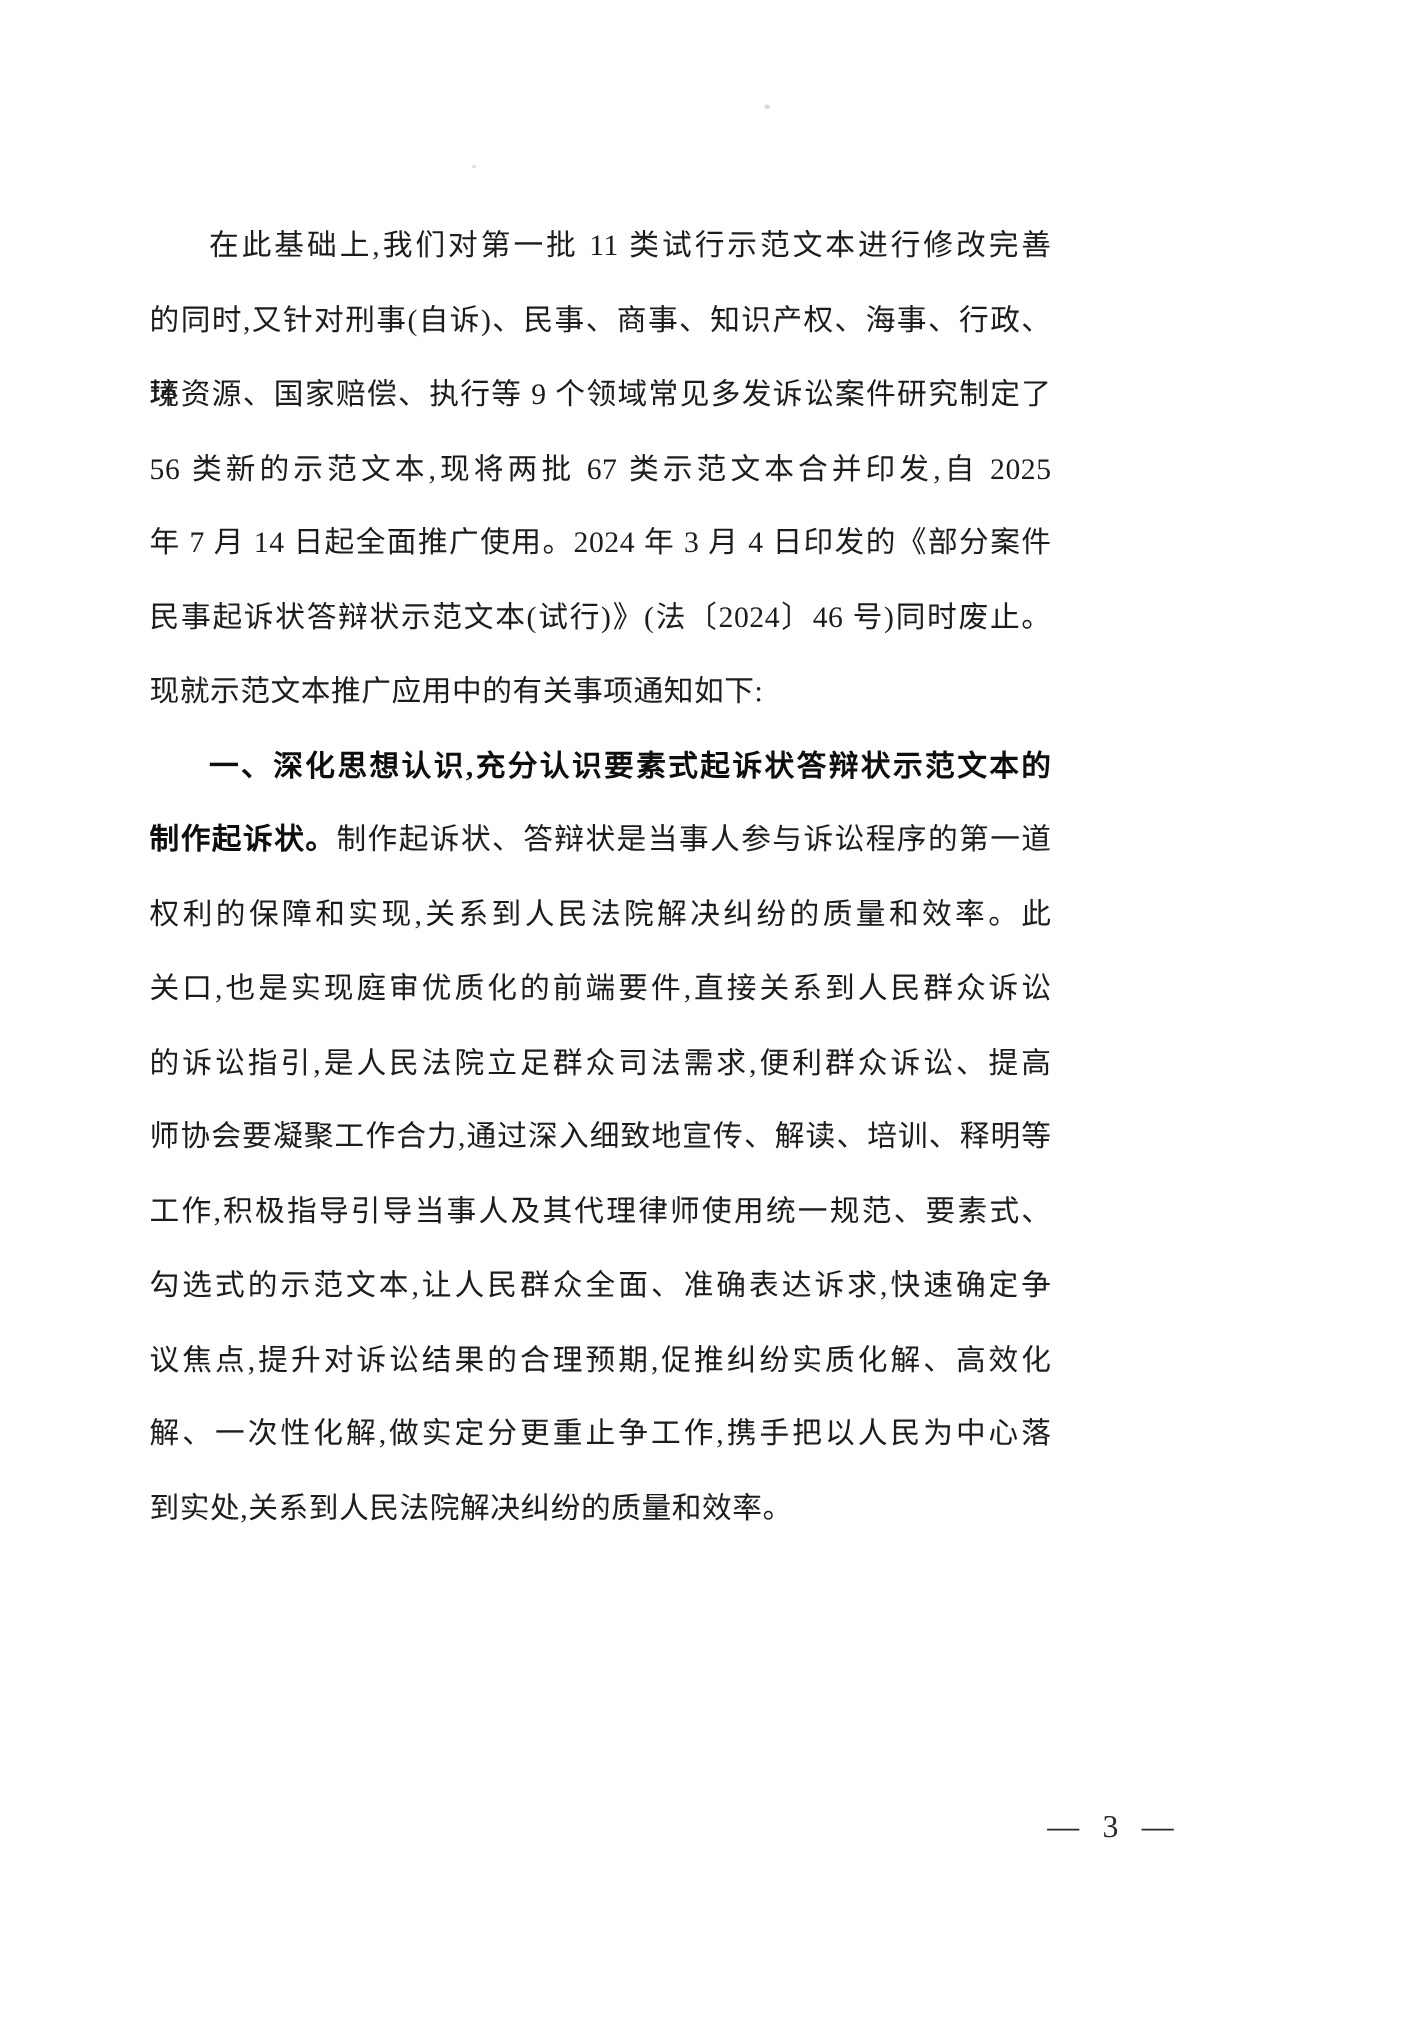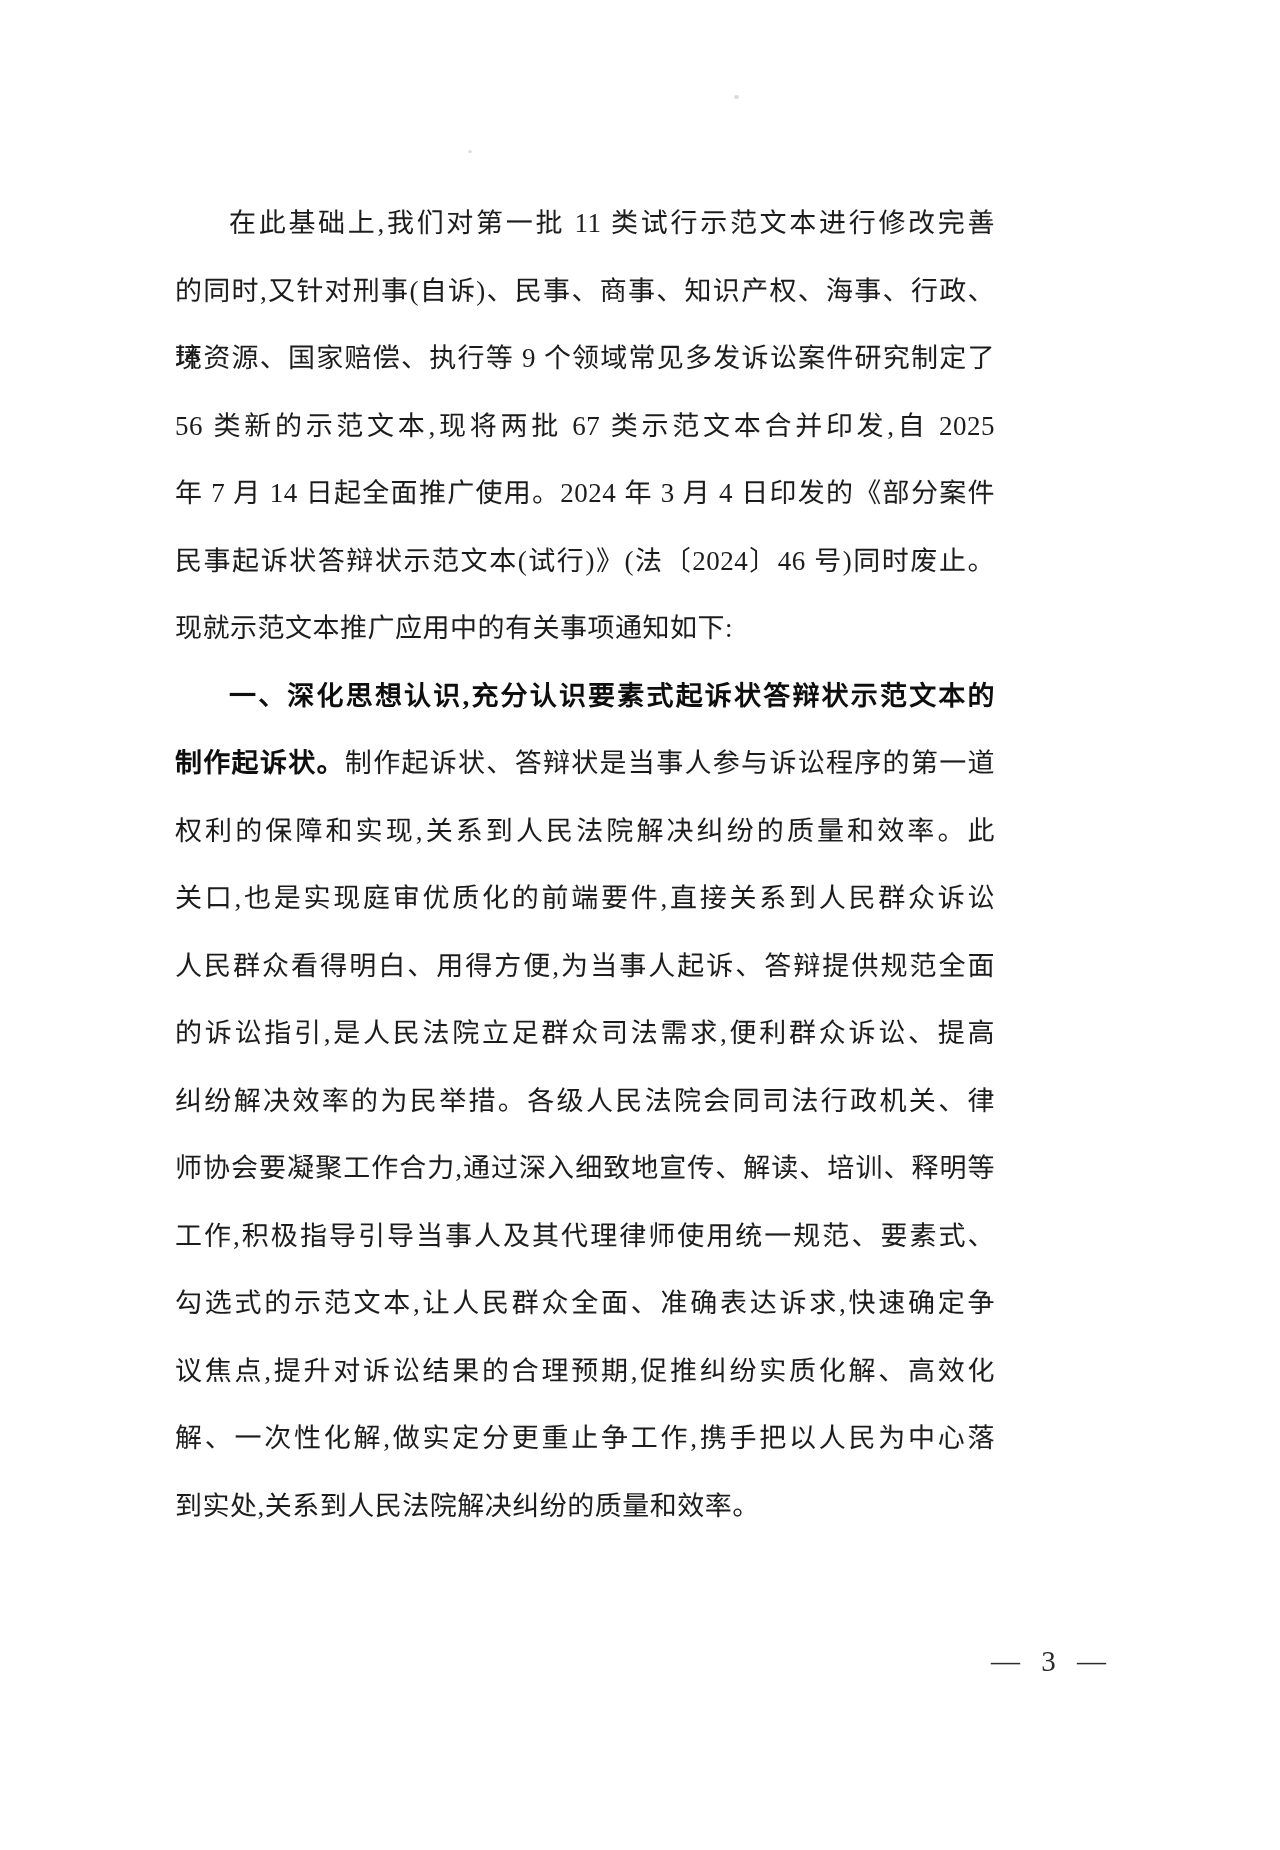--- a/index.html
+++ b/index.html
@@ -11,21 +11,20 @@
     height: 1850px;
     position: relative;
     background: #ffffff;
     font-family: "Liberation Serif", "DejaVu Serif", serif;
     overflow: hidden;
   }
   .page {
     position: absolute;
     inset: 0;
     background: #ffffff;
-    margin-left: 39px;
   }
   .text-block {
     position: absolute;
     left: 136px;
     top: 190px;
     width: 820px;
   }
   .line {
     font-size: 27px;
     line-height: 67.5px;
@@ -78,23 +77,21 @@
       <div class="line"><span class="seg">的同时,又针对刑事(自诉)、民事、商事、知识产权、海事、行政、环</span></div>
       <div class="line"><span class="seg">境资源、国家赔偿、执行等 9 个领域常见多发诉讼案件研究制定了</span></div>
       <div class="line"><span class="seg">56 类新的示范文本,现将两批 67 类示范文本合并印发,自 2025</span></div>
       <div class="line"><span class="seg">年 7 月 14 日起全面推广使用。2024 年 3 月 4 日印发的《部分案件</span></div>
       <div class="line"><span class="seg">民事起诉状答辩状示范文本(试行)》(法〔2024〕46 号)同时废止。</span></div>
       <div class="line last"><span class="seg">现就示范文本推广应用中的有关事项通知如下:</span></div>
       <div class="line indent"><span class="seg bold">一、深化思想认识,充分认识要素式起诉状答辩状示范文本的</span></div>
       <div class="line"><span class="seg bold">制作起诉状。</span><span class="seg">制作起诉状、答辩状是当事人参与诉讼程序的第一道</span></div>
       <div class="line"><span class="seg">权利的保障和实现,关系到人民法院解决纠纷的质量和效率。此</span></div>
       <div class="line"><span class="seg">关口,也是实现庭审优质化的前端要件,直接关系到人民群众诉讼</span></div>
-      <div class="line"><span class="seg">人民群众看得明白、用得方便,为当事人起诉、答辩提供规范全面</span></div>
       <div class="line"><span class="seg">的诉讼指引,是人民法院立足群众司法需求,便利群众诉讼、提高</span></div>
-      <div class="line"><span class="seg">纠纷解决效率的为民举措。各级人民法院会同司法行政机关、律</span></div>
       <div class="line"><span class="seg">师协会要凝聚工作合力,通过深入细致地宣传、解读、培训、释明等</span></div>
       <div class="line"><span class="seg">工作,积极指导引导当事人及其代理律师使用统一规范、要素式、</span></div>
       <div class="line"><span class="seg">勾选式的示范文本,让人民群众全面、准确表达诉求,快速确定争</span></div>
       <div class="line"><span class="seg">议焦点,提升对诉讼结果的合理预期,促推纠纷实质化解、高效化</span></div>
       <div class="line"><span class="seg">解、一次性化解,做实定分更重止争工作,携手把以人民为中心落</span></div>
       <div class="line last"><span class="seg">到实处,关系到人民法院解决纠纷的质量和效率。</span></div>
     </div>
 
   <div class="footer">— 3 —</div>
 </div>

